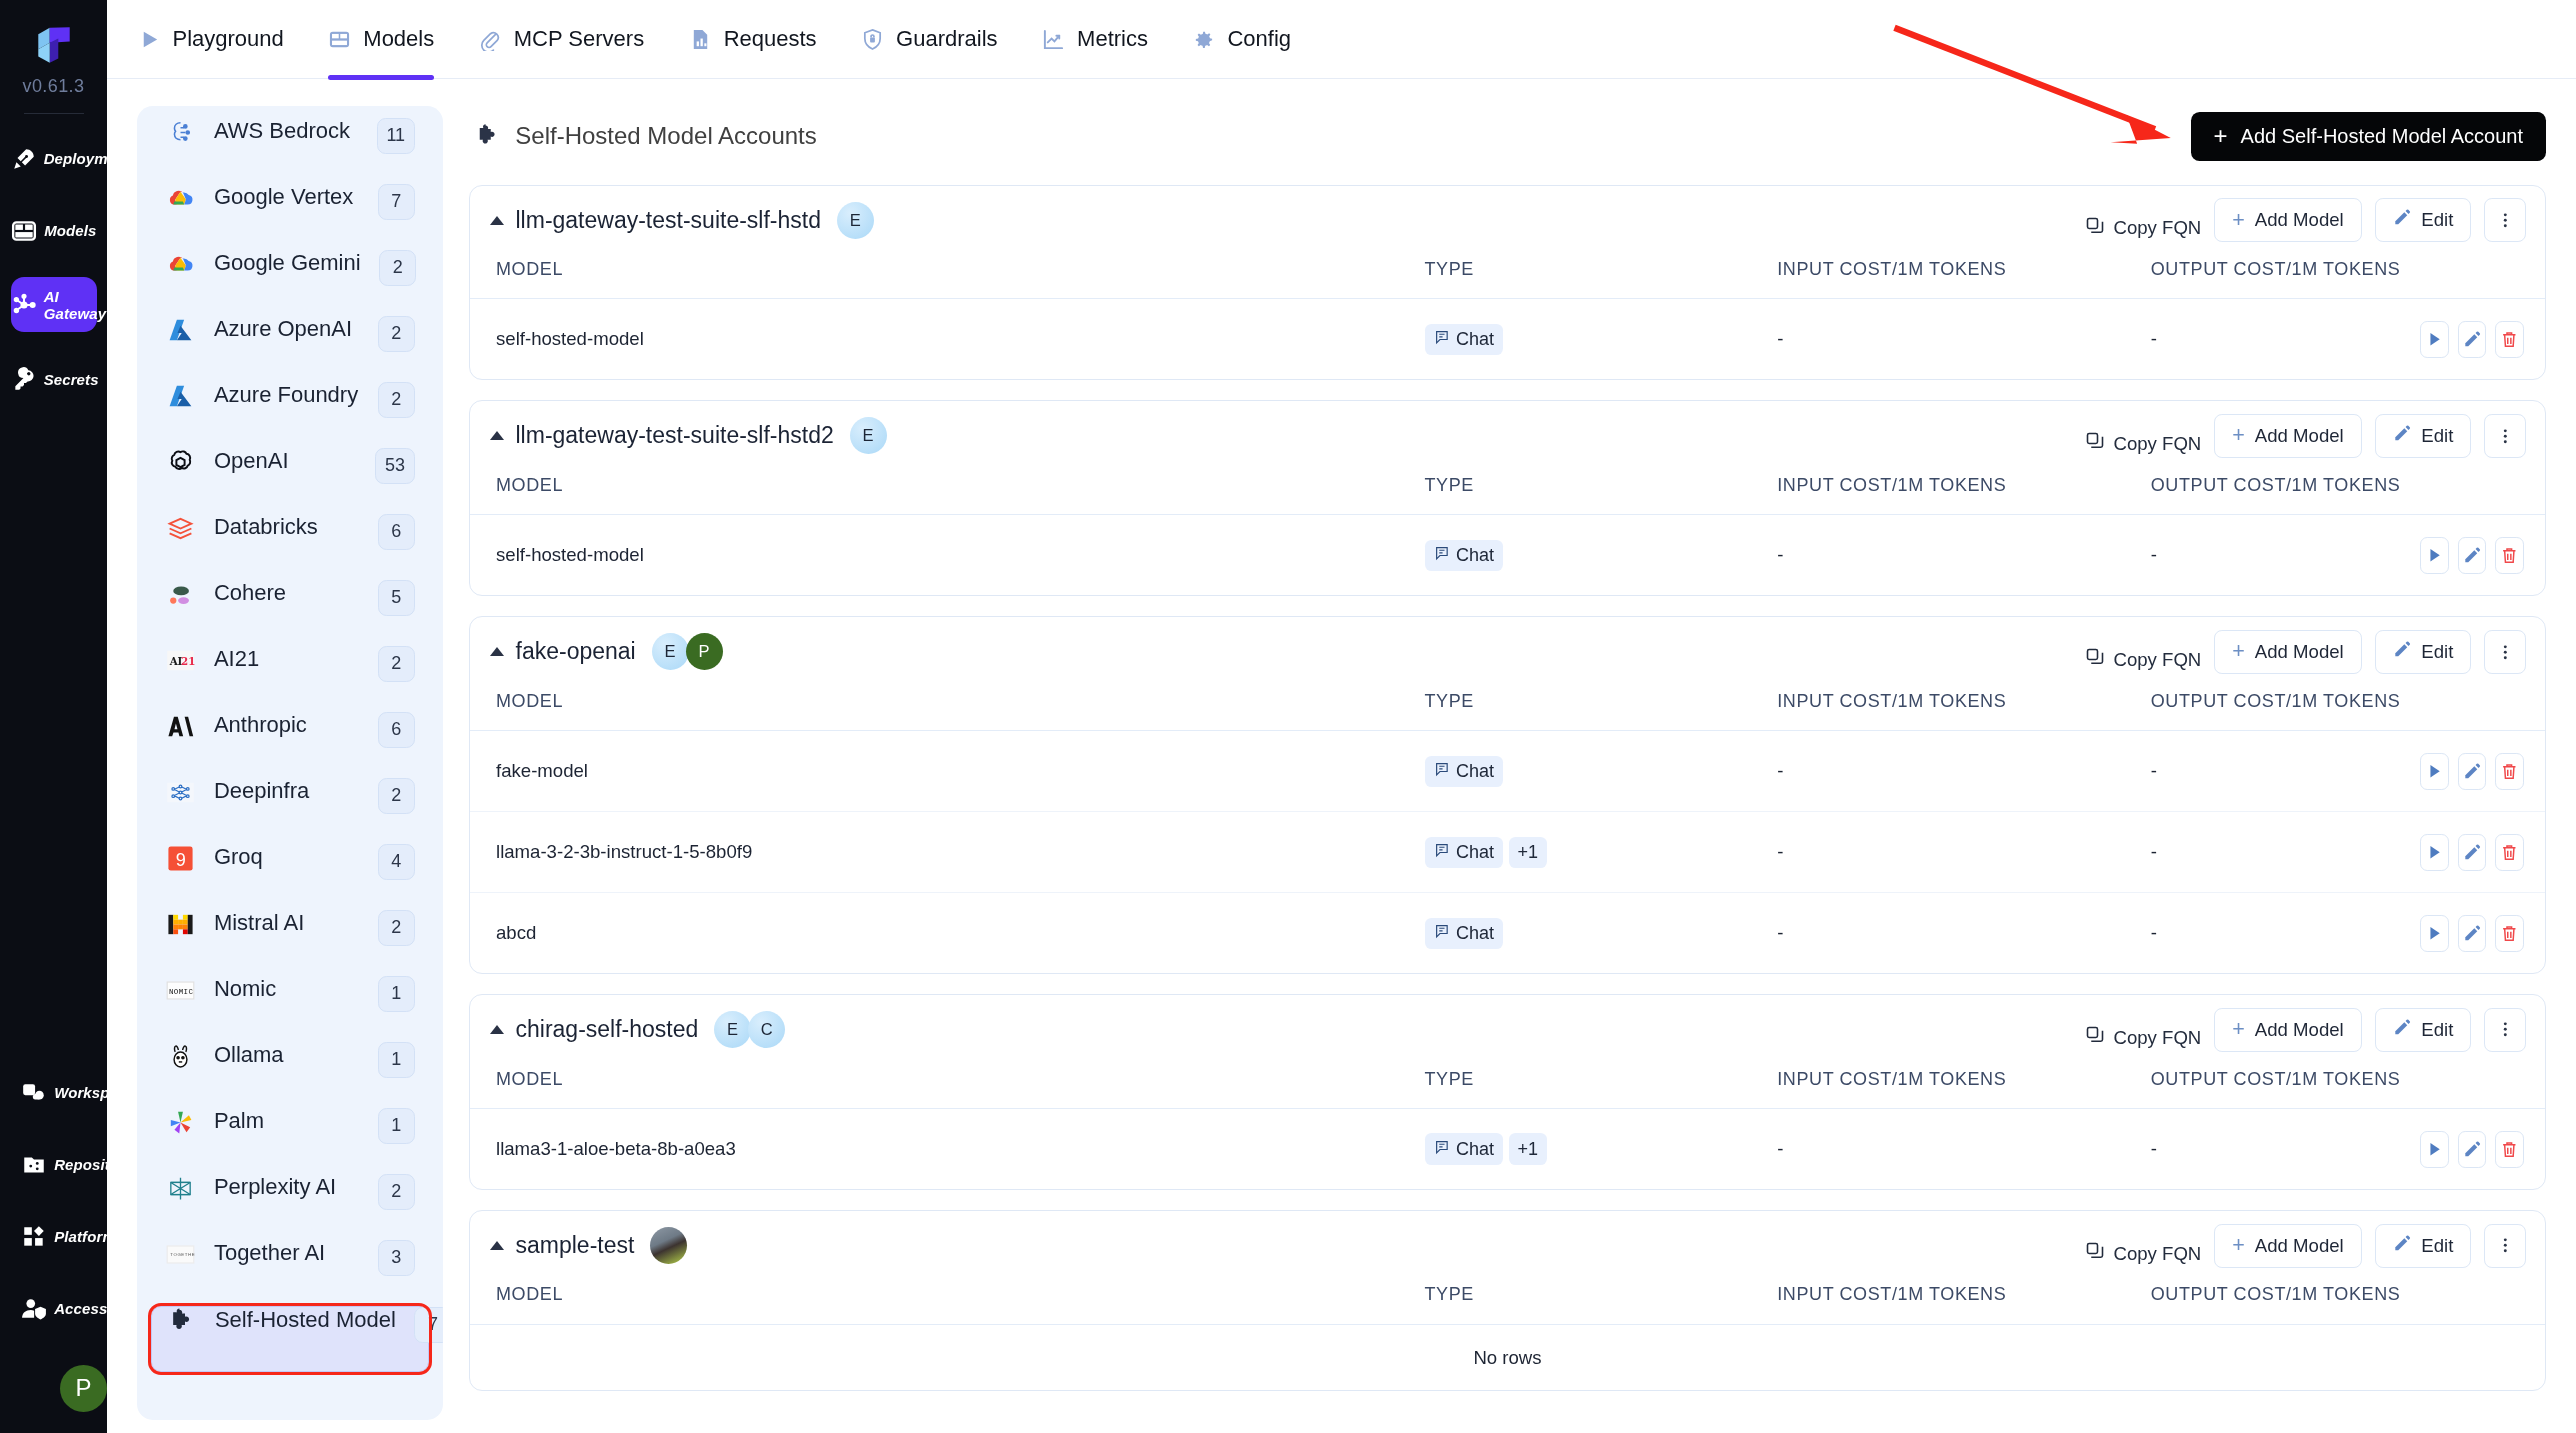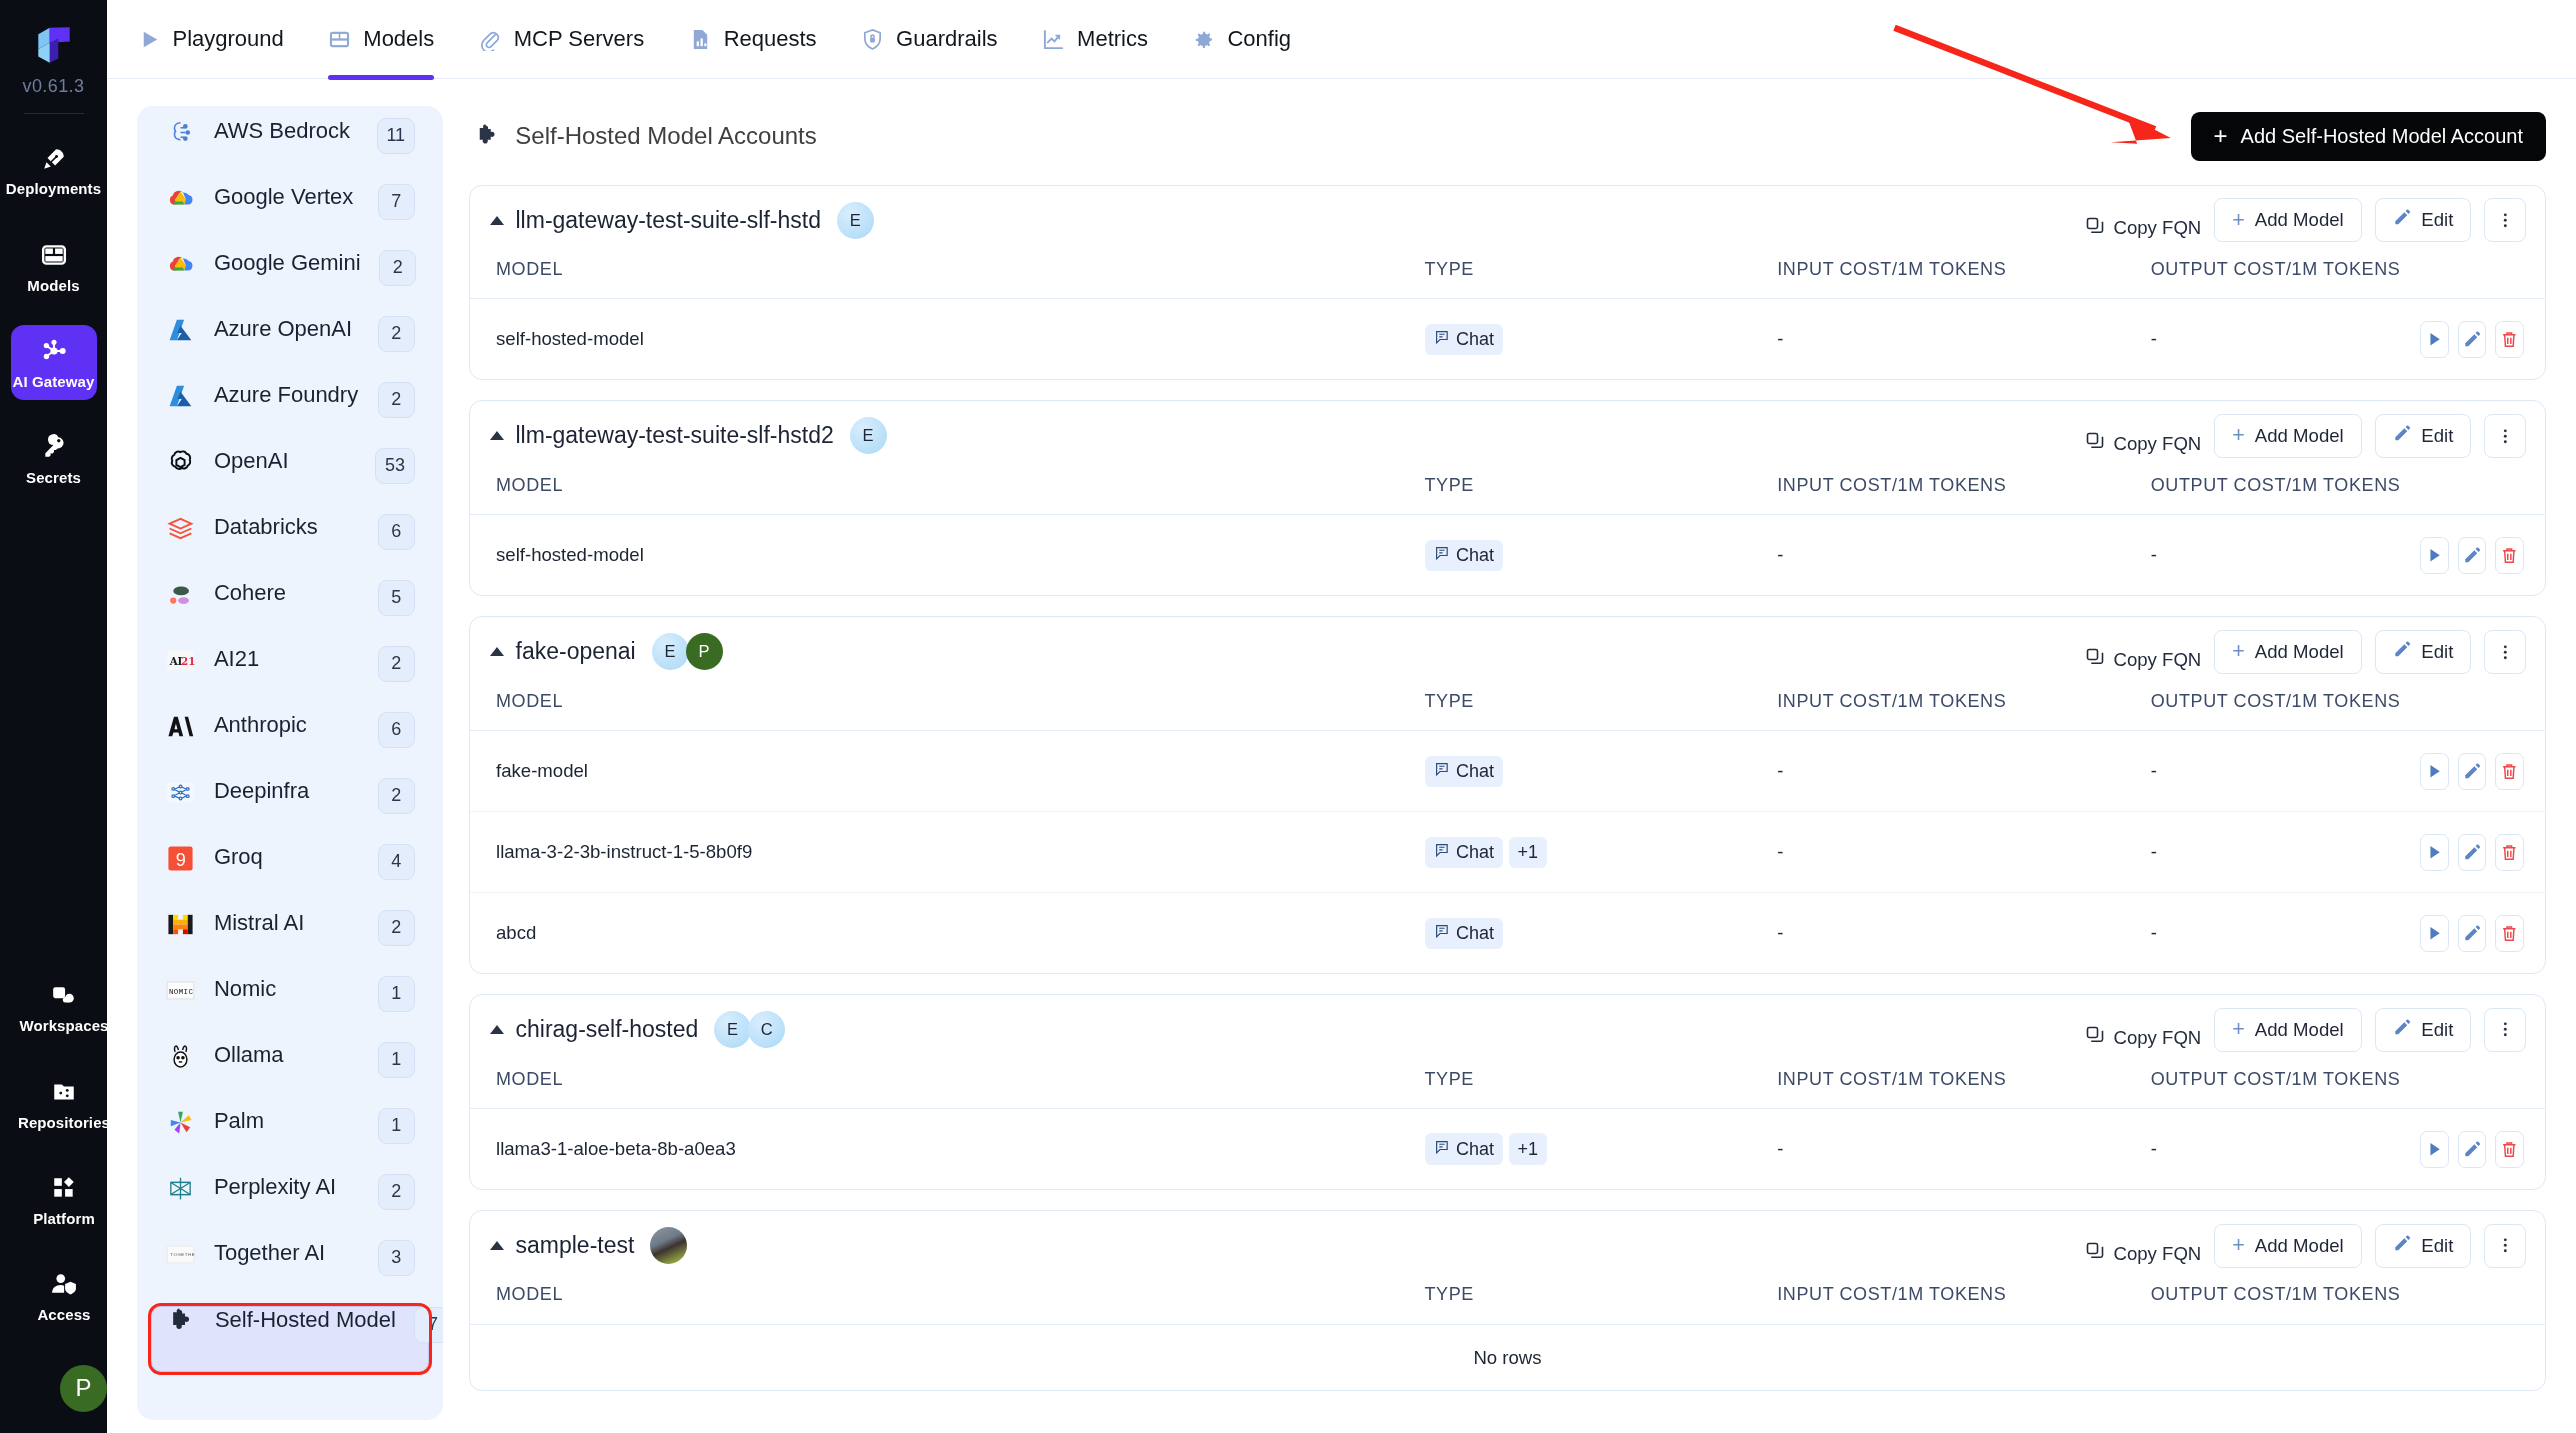--- a/index.html
+++ b/index.html
@@ -17,22 +17,22 @@
     background: #0b0d14;
     display: flex; flex-direction: column; align-items: center;
     padding-top: 24px;
     position: relative;
   }
   .rail-logo { width: 40px; height: 42px; position: relative; }
   .rail-ver { color: #6f7d9c; font-size: 18px; margin-top: 10px; letter-spacing: 0.4px; }
   .rail-div { width: 60px; height: 1.4px; background: #262b38; margin: 15.8px 0 18.6px; }
   .rail-item {
     width: 86px; padding: 11.5px 0 10px; border-radius: 13px;
-    display: flex; flex-direction: column; align-items: center; gap: 7.2px;
-    margin-bottom: 21.5px; cursor: pointer;
+    display: flex; flex-direction: row; align-items: center; gap: 7.2px;
+    margin-bottom: 21.5px; cursor: pointer; font-style: italic;
   }
   .rail-item.active { background: #5f31f5; }
   .rail-ico { width: 29px; height: 29px; display: flex; align-items: center; justify-content: center; }
   .rail-ico svg { width: 26px; height: 26px; fill: #ffffff; }
   .rail-lbl { color: #ffffff; font-size: 15px; font-weight: 700; letter-spacing: 0.1px; }
   .rail-bottom { position: absolute; bottom: 0; left: 0; width: 107px;
     display: flex; flex-direction: column; align-items: flex-end; padding-bottom: 21.5px; }
   .rail-avatar {
     width: 47px; height: 47px; border-radius: 50%; background: #3a6b22;
     color: #fff; font-size: 24px; display: flex; align-items: center; justify-content: center;

